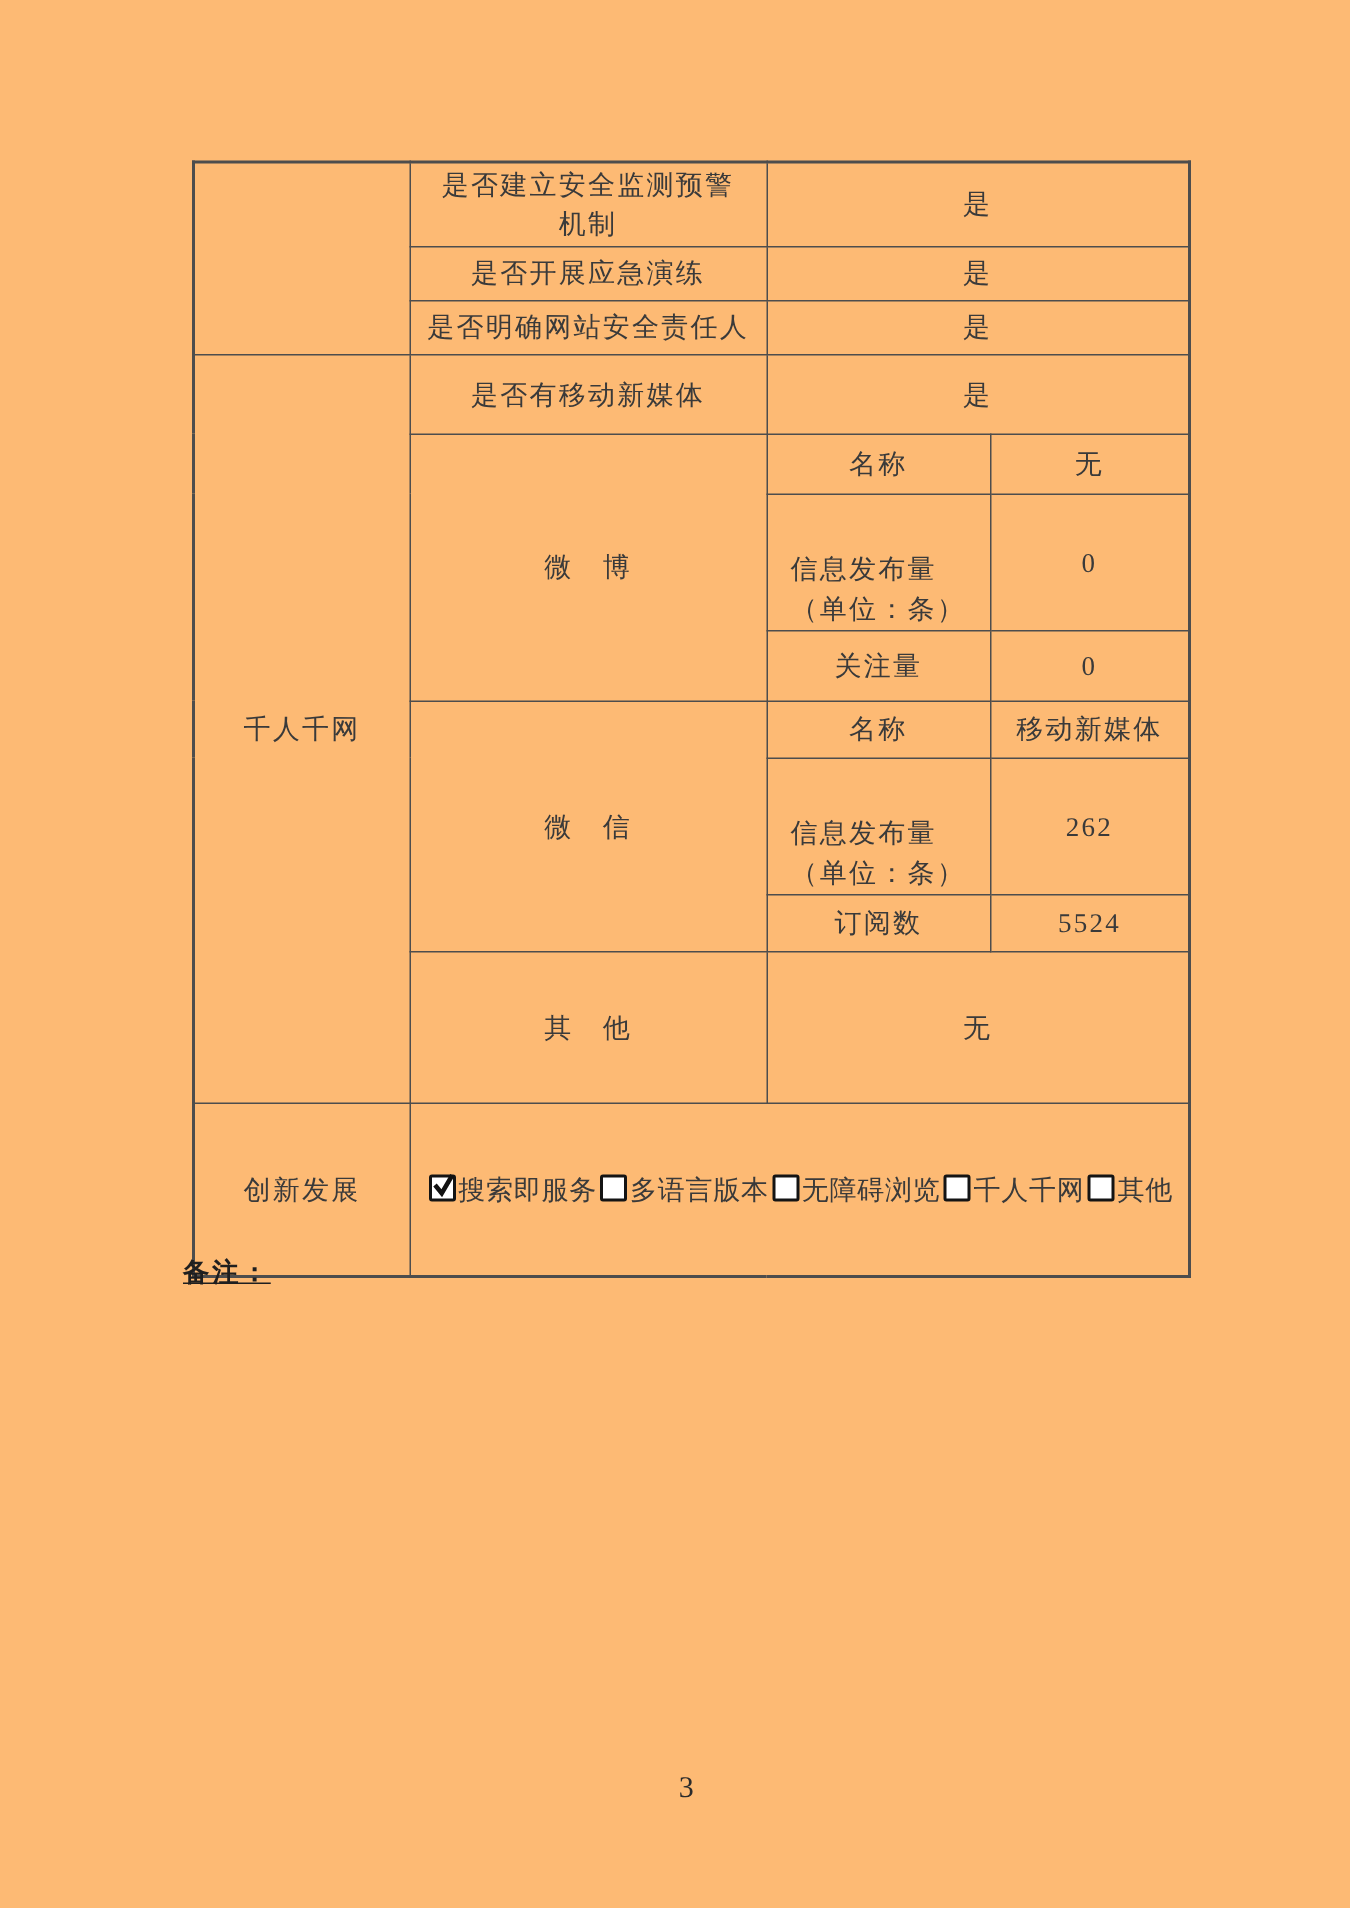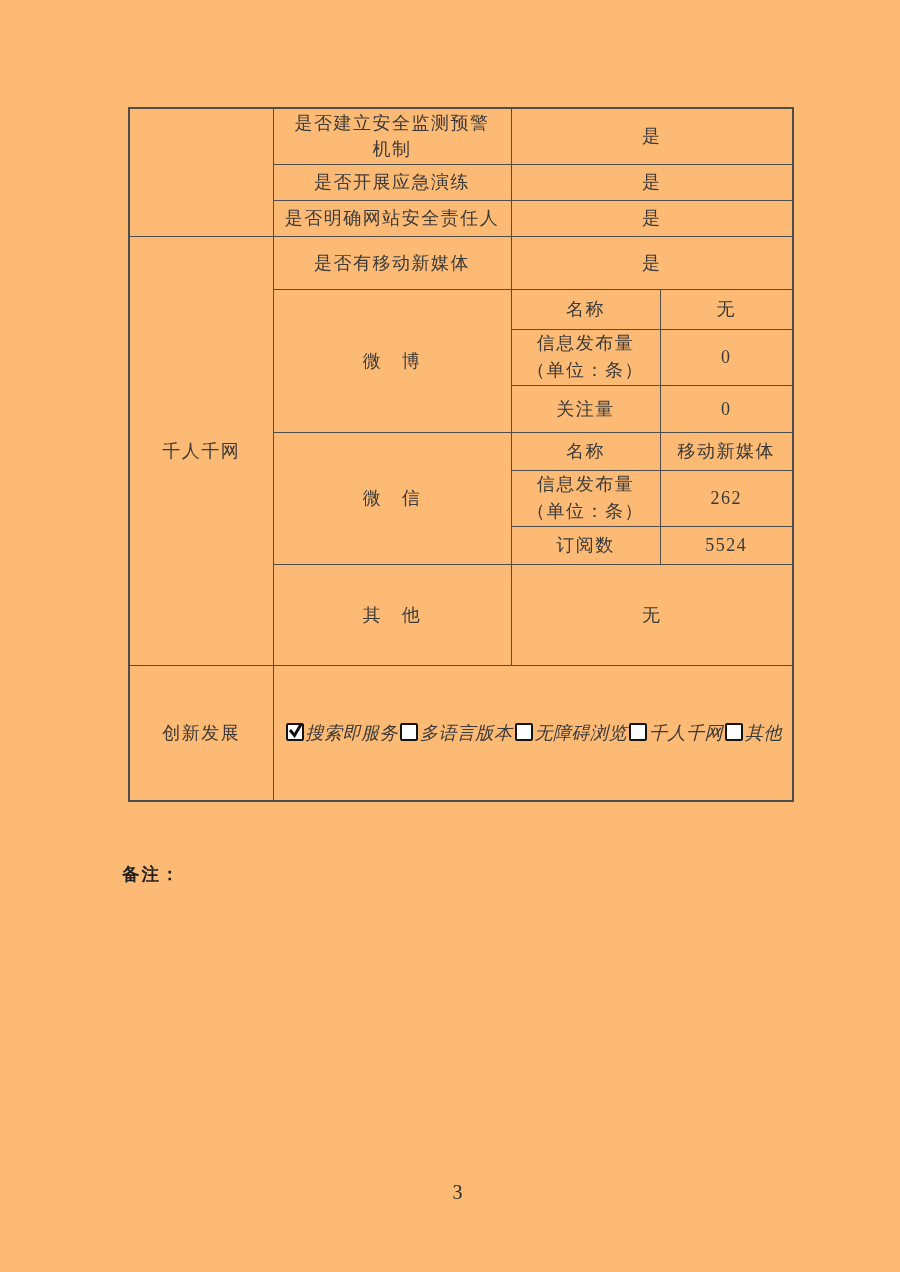--- a/index.html
+++ b/index.html
@@ -21,41 +21,41 @@
   table.report td{
     border:1.5px solid #4d4d4d;
     text-align:center;
     vertical-align:middle;
     font-size:18px;
     letter-spacing:1.5px;
     padding:0;
     line-height:26px;
   }
   td.num{letter-spacing:1px;}
-  .lblock{display:inline-block;text-align:center;line-height:27px;}
+  .lblock{display:inline-block;text-align:left;line-height:27px;margin-top:36px;}
   .cat{letter-spacing:2px;}
   
   .opts{letter-spacing:0.5px;white-space:nowrap;}
-  td.optcell{padding-bottom:30px;font-style:italic;}
+  td.optcell{padding-bottom:30px;}
   .cb{
     position:relative;
     display:inline-block;
     width:14px;height:14px;
     border:2.4px solid #141414;
     border-radius:2px;
     background:#fff;
     margin:0 2px;
     vertical-align:-2px;
   }
   .cb svg{position:absolute;left:0px;top:-4px;width:15px;height:18px;display:none;}
   .cb.checked svg{display:block;}
   .notes{
-    position:absolute;left:122px;top:862px;
+    position:absolute;left:122px;top:836px;
     font-size:17.5px;font-weight:bold;
-    letter-spacing:2px;color:#1f1f1f;
+    letter-spacing:2px;color:#1f1f1f;text-decoration:underline;
   }
   .pagenum{
     position:absolute;left:0;top:1181px;width:100%;
     text-align:center;text-indent:15px;
     font-size:20px;color:#2b2b2b;letter-spacing:0;
   }
 </style>
 </head>
 <body>
 
@@ -126,21 +126,21 @@
     </tr>
     <tr style="height:38px">
       <td>订阅数</td>
       <td class="num">5524</td>
     </tr>
     <tr style="height:101px">
       <td>其　他</td>
       <td colspan="2">无</td>
     </tr>
 
-    <tr style="height:136px">
+    <tr style="height:116px">
       <td class="cat">创新发展</td>
       <td colspan="3" class="optcell">
         <span class="opts">
           <span><span class="cb checked"><svg viewBox="0 0 15 18">
                     <path d="M2 9 L6.5 14.5 L13.5 2.5" fill="none" stroke="#111" stroke-width="3"></path>
                   </svg></span><span>搜索即服务</span></span><span><span class="cb"></span><span>多语言版本</span></span><span><span class="cb"></span><span>无障碍浏览</span></span><span><span class="cb"></span><span>千人千网</span></span><span><span class="cb"></span><span>其他</span></span>
         </span>
       </td>
     </tr>
   </tbody>

